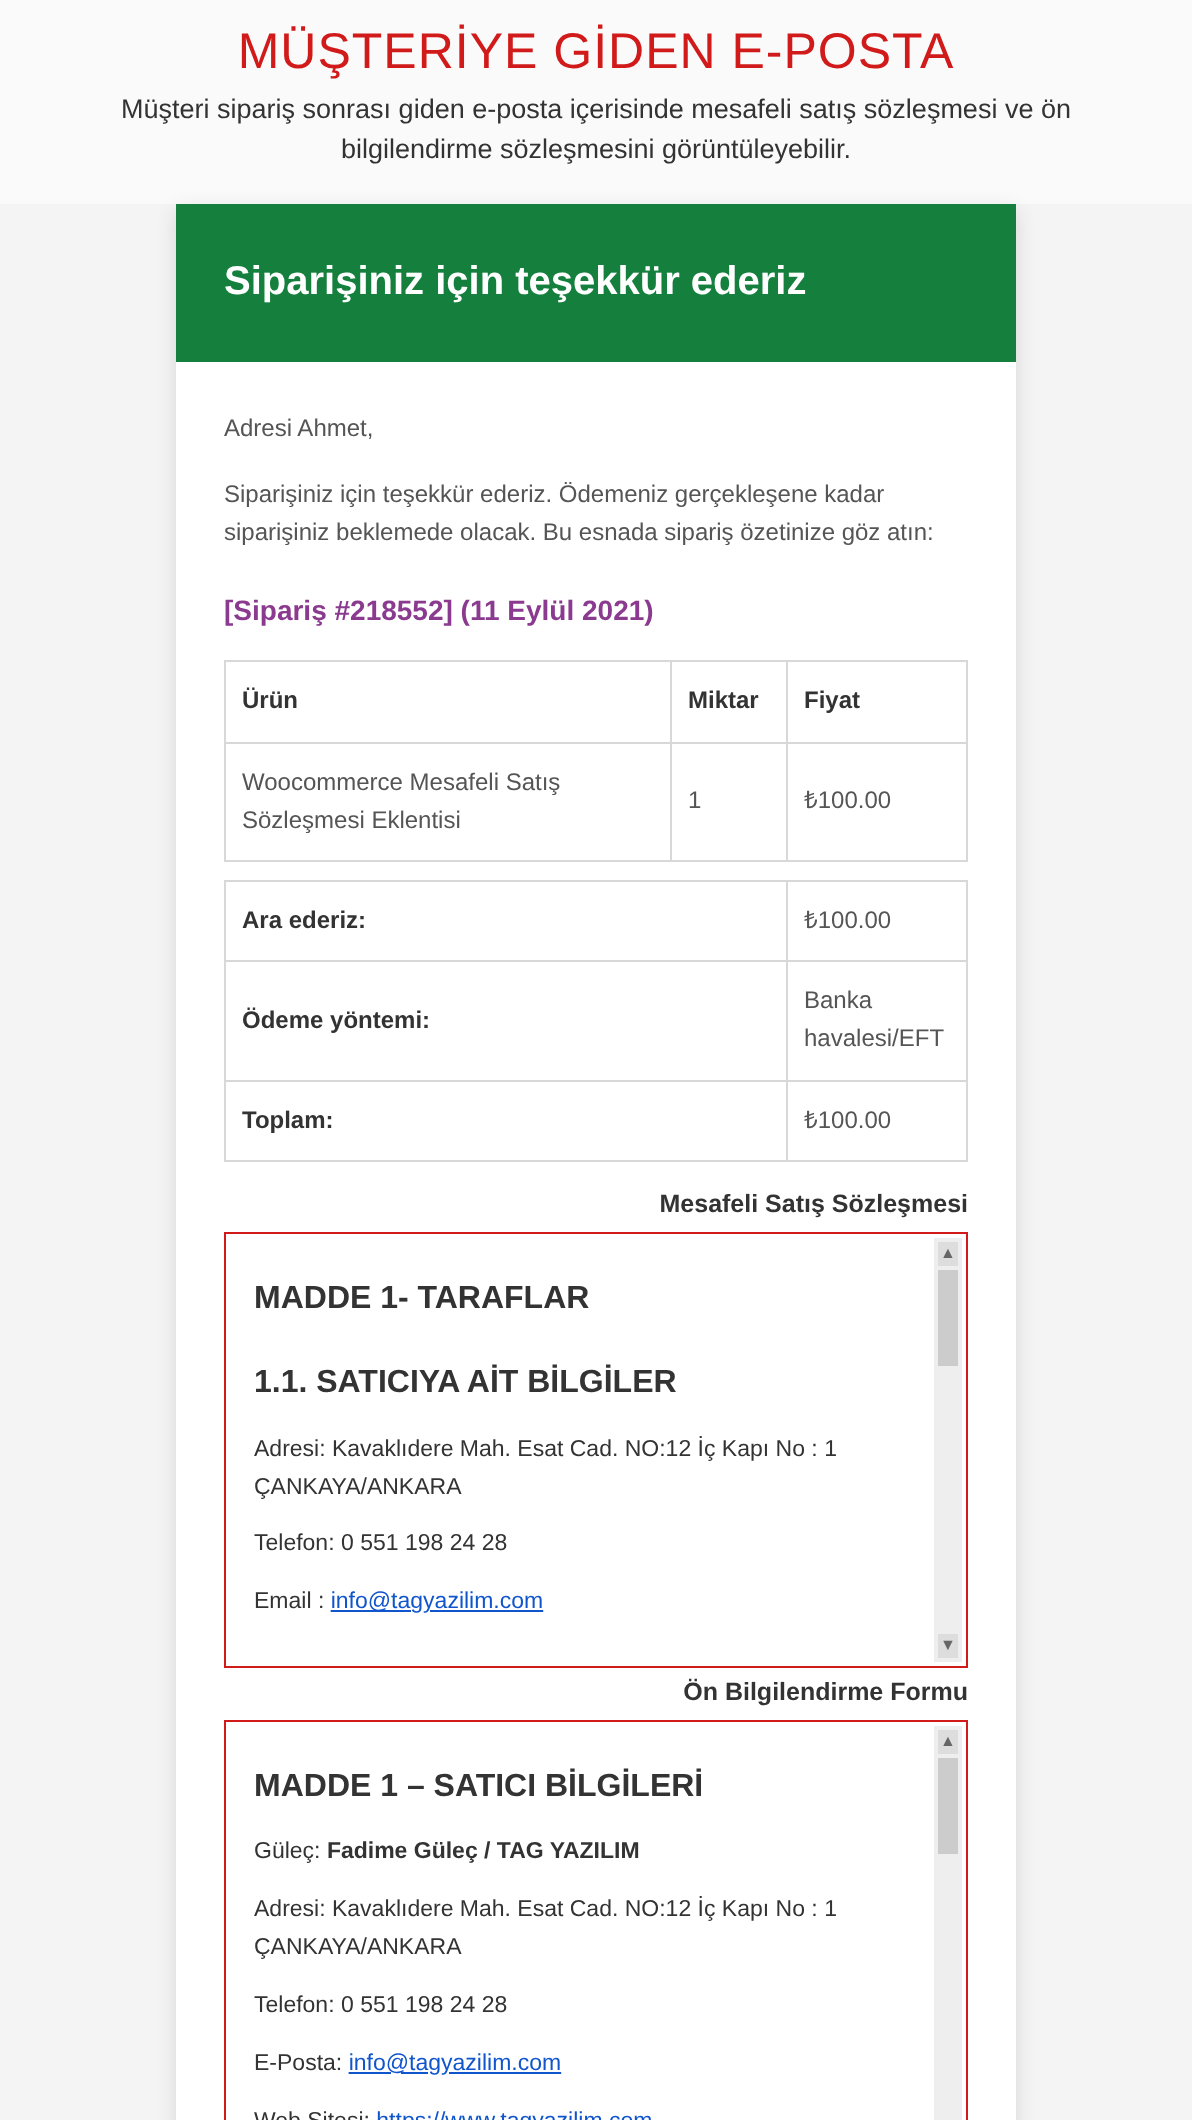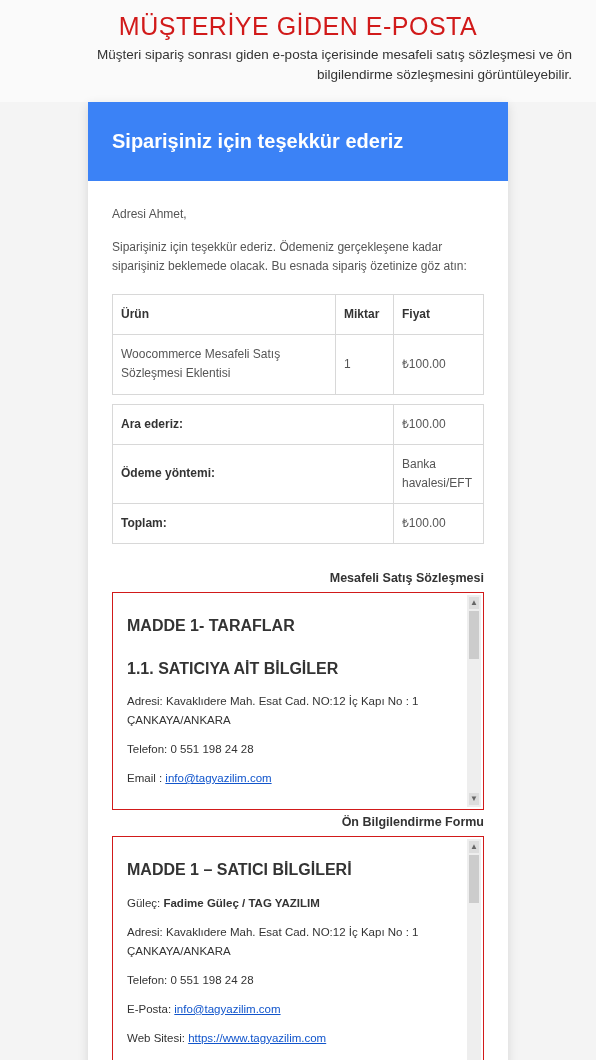--- a/index.html
+++ b/index.html
@@ -12,38 +12,38 @@
   .page-title {
     text-align: center;
     color: #d11a1a;
     font-size: 25px;
     font-weight: 400;
     letter-spacing: 0.5px;
     padding: 12px 10px 4px;
     font-family: Liberation Sans, sans-serif;
   }
   .page-subtitle {
-    text-align: right;
+    text-align: center;
     color: #333;
     font-size: 13.5px;
     line-height: 1.5;
     padding: 0 24px 16px;
   }
   .email-wrap {
     background: #f4f4f4;
     padding: 0 0 6px 0;
   }
   .email-card {
     margin: 0 auto;
     width: 420px;
     background: #fff;
     box-shadow: 0 3px 10px rgba(0,0,0,0.12);
   }
   .email-header {
-    background: #3b82f6;
+    background: #15803d;
     color: #fff;
     padding: 28px 24px;
     font-size: 20px;
     font-weight: 600;
   }
   .email-body {
     padding: 24px 24px 10px;
     color: #555;
     font-size: 12px;
     line-height: 1.6;
@@ -52,21 +52,21 @@
   .intro { margin-bottom: 18px; }
   .order-heading {
     color: #8a3a8f;
     font-weight: 700;
     font-size: 14px;
     margin-bottom: 14px;
   }
   .summary-table {
     border-collapse: collapse;
     width: 100%;
-    margin-bottom: 24px;
+    margin-bottom: 11px;
     font-size: 12px;
     color: #555;
     border-radius: 29px;
   }
   .summary-table th, .summary-table td {
     border: 1px solid #d8d8d8;
     padding: 10px 8px;
     text-align: left;
     vertical-align: middle;
   }
@@ -130,20 +130,21 @@
 
 <div class="page-title">MÜŞTERİYE GİDEN E-POSTA</div>
 <div class="page-subtitle">Müşteri sipariş sonrası giden e-posta içerisinde mesafeli satış sözleşmesi ve ön bilgilendirme sözleşmesini görüntüleyebilir.</div>
 
 <div class="email-wrap">
   <div class="email-card">
     <div class="email-header">Siparişiniz için teşekkür ederiz</div>
     <div class="email-body">
       <div class="greeting">Adresi Ahmet,</div>
       <div class="intro">Siparişiniz için teşekkür ederiz. Ödemeniz gerçekleşene kadar siparişiniz beklemede olacak. Bu esnada sipariş özetinize göz atın:</div>
+      <div class="order-heading">[Sipariş #218552] (11 Eylül 2021)</div>
 
       <table class="summary-table">
         <tbody>
             <tr>
           <th>Ürün</th>
           <th style="width:58px">Miktar</th>
           <th style="width:90px">Fiyat</th>
         </tr>
         <tr>
           <td>Woocommerce Mesafeli Satış Sözleşmesi Eklentisi</td>

